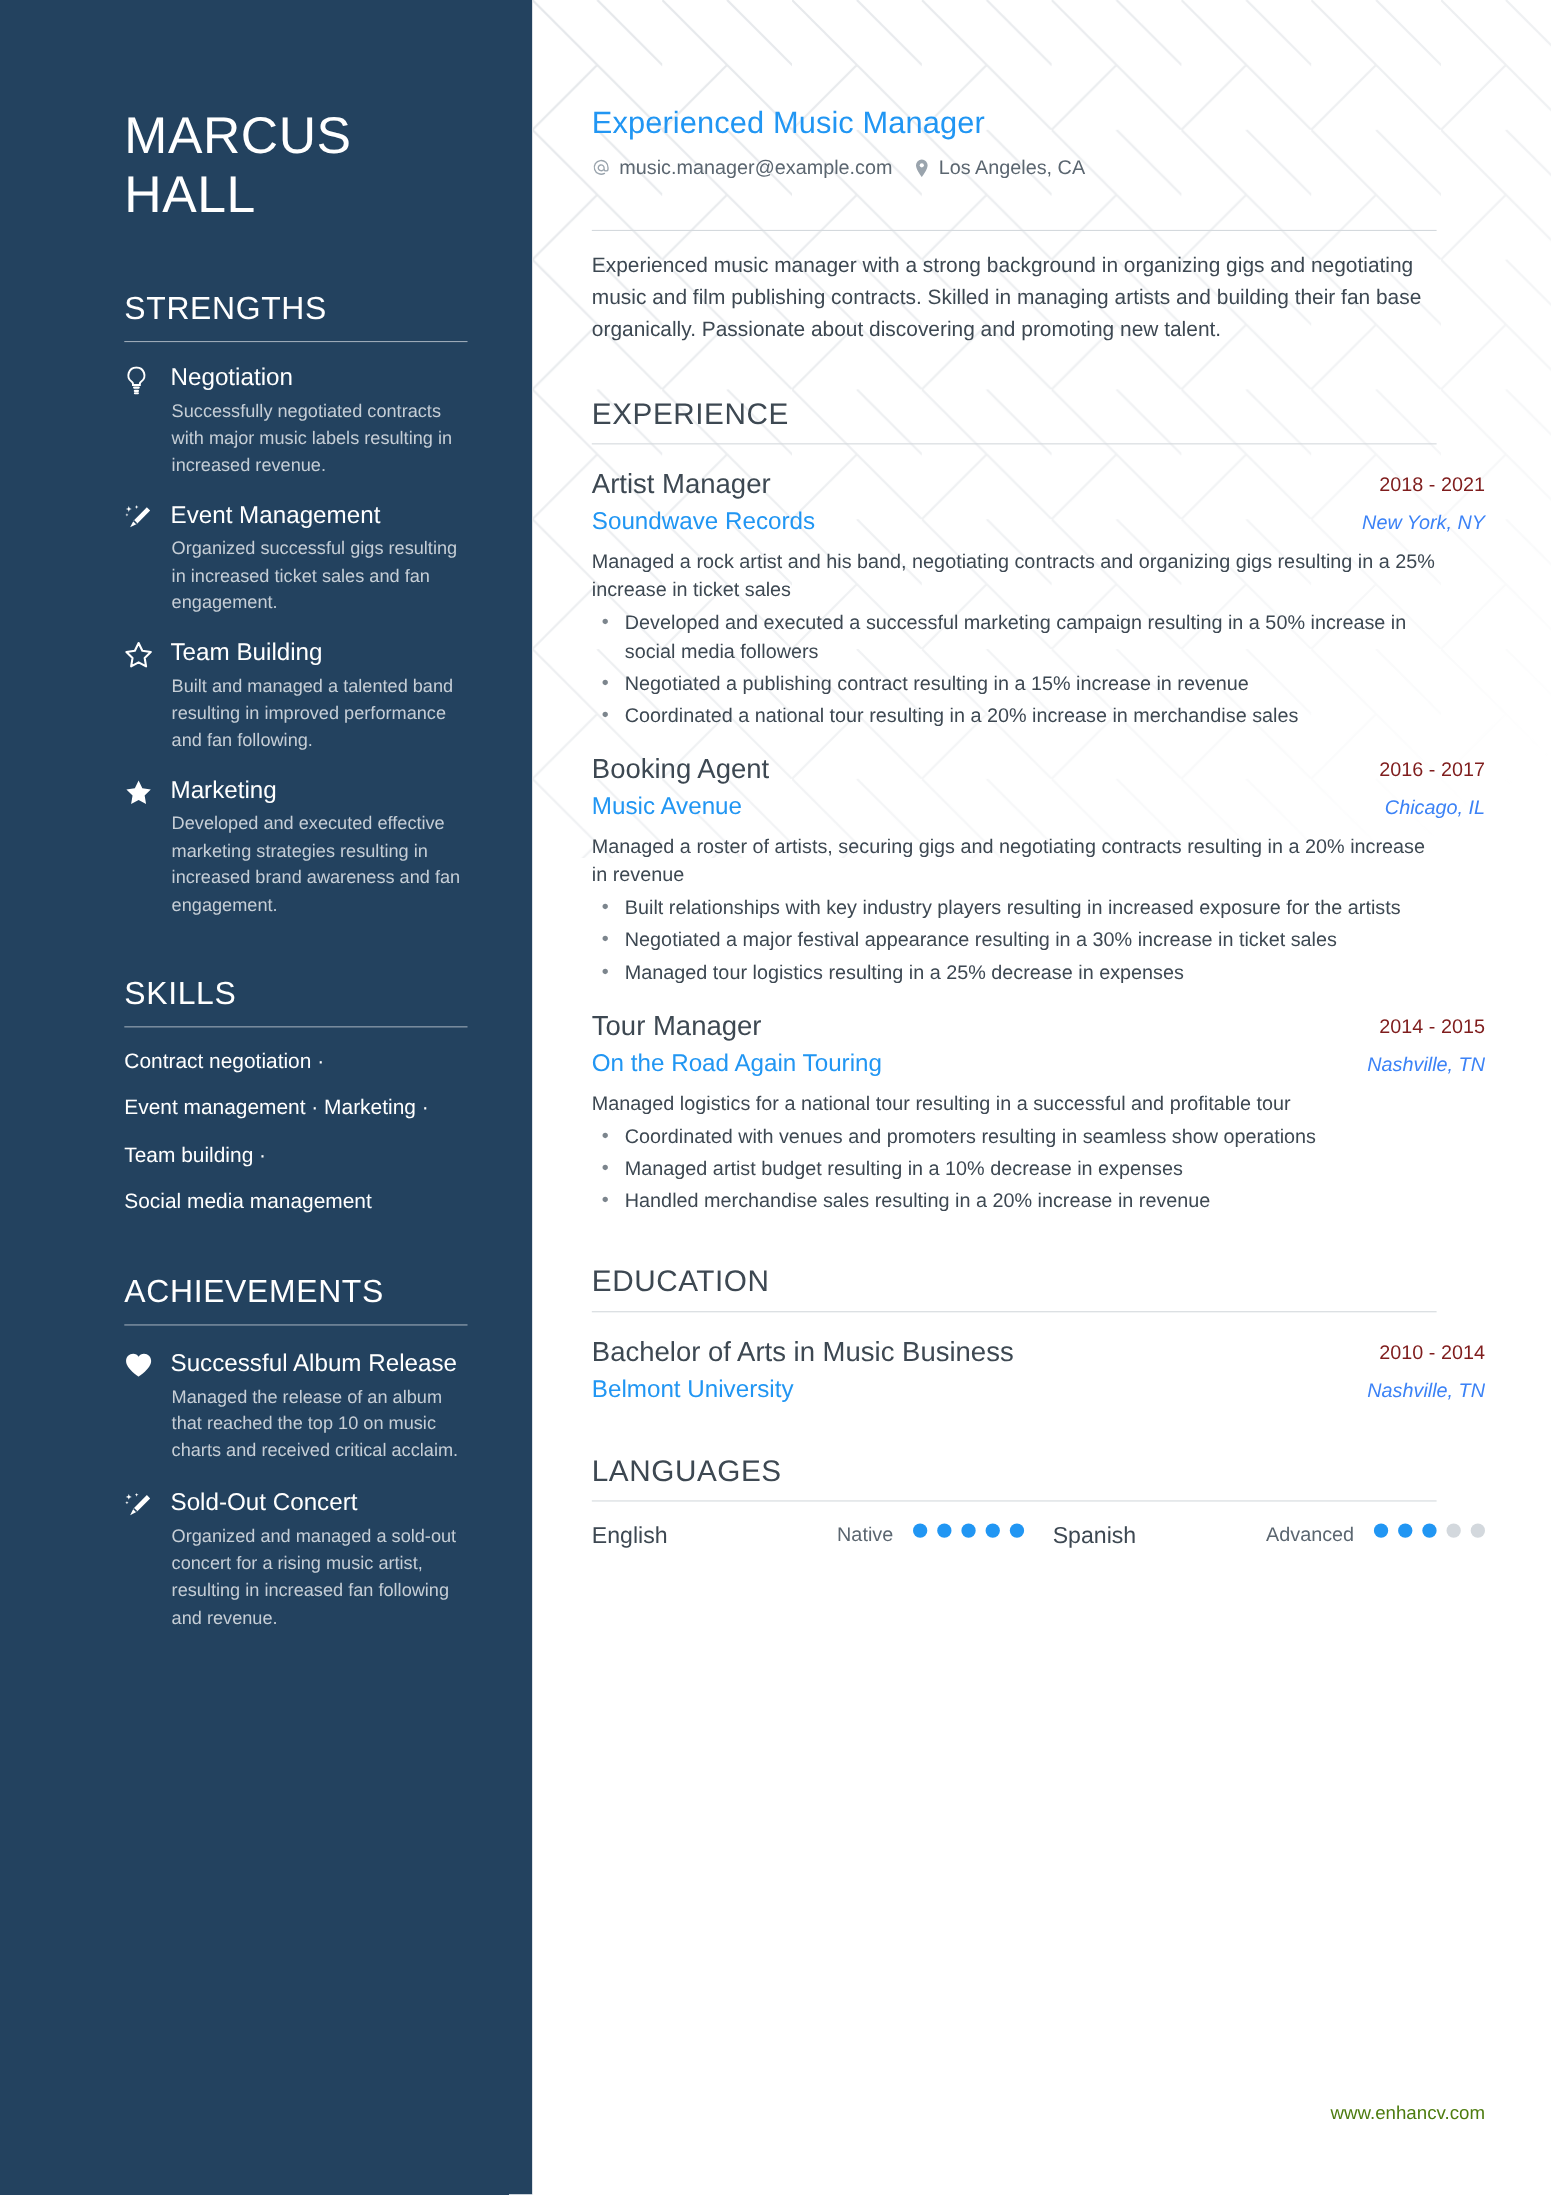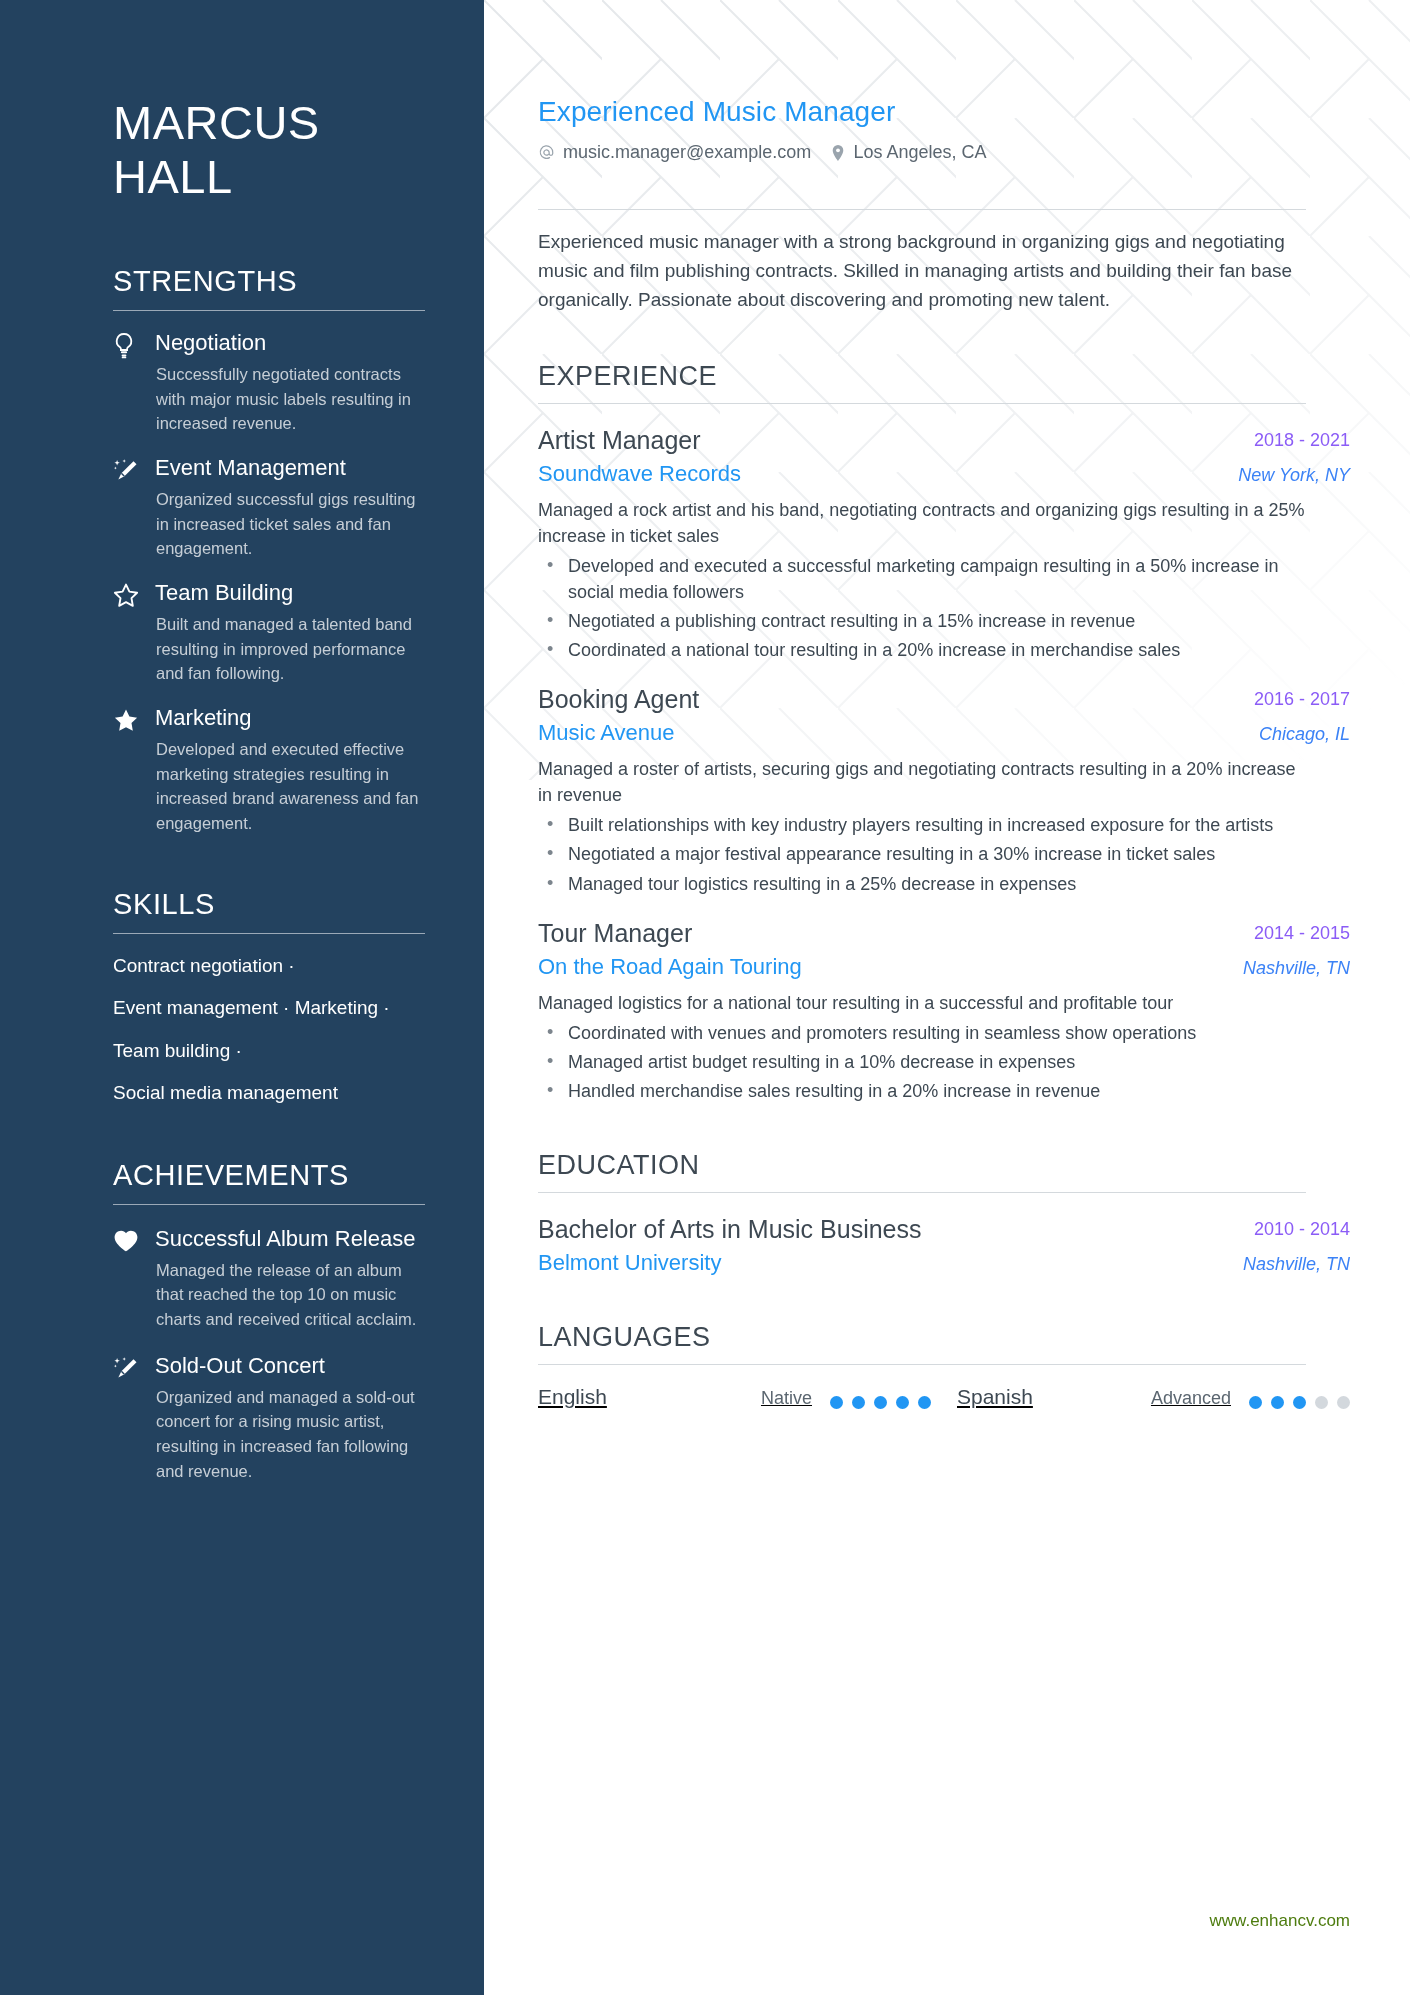--- a/index.html
+++ b/index.html
@@ -102,40 +102,40 @@
 
   .summary {
     margin-top:18px; font-size:19px; line-height:1.52; color:#3d4852;
     max-width:770px;
   }
 
   .entry { margin-top:22px; }
   .entry:first-of-type { margin-top:20px; }
   .entry-top { display:flex; justify-content:space-between; align-items:center; }
   .entry-title { font-size:25px; color:#3d4852; font-weight:400; }
-  .entry-dates { font-size:18px; color:#8b5cf6; }
+  .entry-dates { font-size:18px; color:#7f1d1d; }
   .entry-sub { display:flex; justify-content:space-between; align-items:baseline; margin-top:6px; }
   .entry-org { font-size:22px; color:#2196f3; font-weight:400; }
   .entry-loc { font-size:18px; color:#3b82f6;font-style:italic; }
   .entry-desc {
     margin-top:10px; font-size:18px; line-height:1.45; color:#3d4852;
     max-width:768px;
   }
   .blist { margin-top:4px; list-style:none; }
   .blist li {
     position:relative; padding-left:30px; margin-top:3px;
     font-size:18px; line-height:1.45; color:#3d4852; max-width:768px;
   }
   .blist li::before {
     content:"•"; position:absolute; left:9px; top:-1px; color:#7c858d; font-size:18px;
   }
 
   
   .lang-row { margin-top:20px; display:flex; align-items:center; }
-  .lang-cell { display:flex; align-items:flex-end;text-decoration:underline; }
+  .lang-cell { display:flex; align-items:flex-start; }
   .lang-name { font-size:21px; color:#3d4852; width:160px; }
   .lang-level { font-size:18px; color:#5b6670; width:132px; text-align:right; padding-right:18px; }
   .dots { display:flex; gap:9px; align-items:center; }
   .dot { width:13px; height:13px; border-radius:50%; background:#2196f3; }
   .dot.off { background:#d3d8dd; }
   .lang-gap { width:40px; }
 
   .site {
     position:absolute; right:60px; bottom:64px;
     font-size:17px; color:#4d7c0f;

